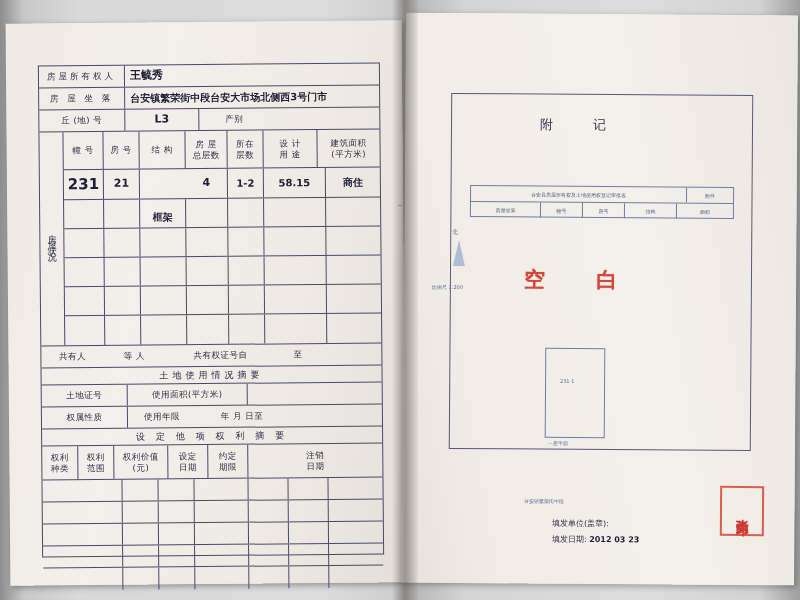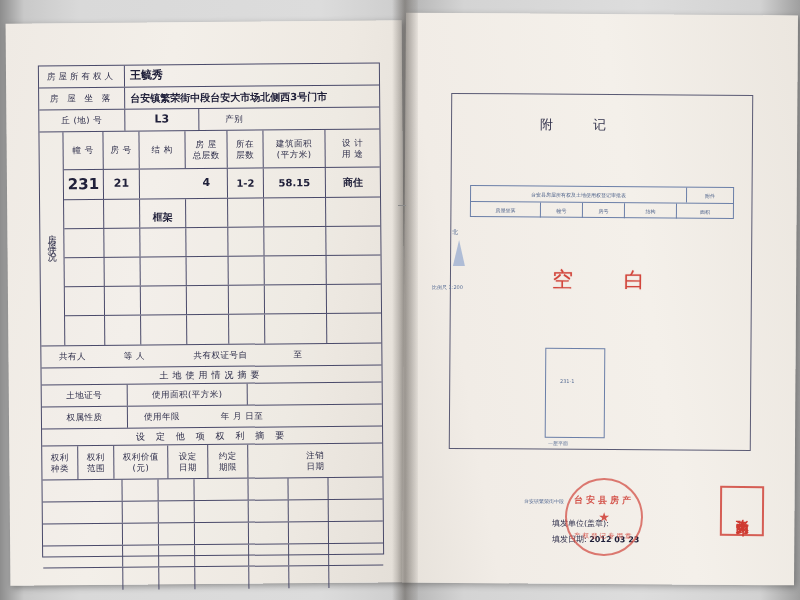--- a/index.html
+++ b/index.html
@@ -74,22 +74,22 @@
   
   .plan-tbl{
     position:absolute;left:470px;top:186px;width:262px;height:30px;
     border:1px solid #6b7fa8;font-size:5px;color:#4a5f88;transform:rotate(0.4deg);
   }
   .plan-tbl .prow{display:flex;height:15px;border-bottom:1px solid #6b7fa8;}
   .plan-tbl .prow:last-child{border-bottom:none;}
   .plan-tbl .pcell{border-right:1px solid #6b7fa8;display:flex;align-items:center;justify-content:center;box-sizing:border-box;}
   .plan-tbl .pcell:last-child{border-right:none;}
   .blank-stamp{
-    position:absolute;left:552px;top:266px;font-size:21px;letter-spacing:22px;
-    color:#d2463c;font-weight:normal;transform:rotate(0.4deg);
+    position:absolute;left:524px;top:266px;font-size:21px;letter-spacing:22px;
+    color:#d2463c;font-weight:bold;transform:rotate(0.4deg);
     text-shadow:0 0 1px rgba(210,70,60,.5);
   }
   .plan-rect{
     position:absolute;left:545px;top:348px;width:58px;height:88px;
     border:1px solid #6b7fa8;transform:rotate(0.4deg);
   }
   .plan-rect-label{
     position:absolute;left:560px;top:378px;font-size:5px;color:#5a6f96;transform:rotate(0.4deg);
   }
   .plan-under{
@@ -197,27 +197,27 @@
               <span>结 构</span>
             </div>
           <div class="cell two-line lbl" style="width:42px;">
               <span>房 屋</span>
               <span>总层数</span>
             </div>
           <div class="cell two-line lbl" style="width:36px;">
               <span>所在</span>
               <span>层数</span>
             </div>
+          <div class="cell two-line lbl" style="flex:1;">
+              <span>设 计</span>
+              <span>用 途</span>
+            </div>
           <div class="cell two-line lbl" style="width:62px;">
               <span>建筑面积</span>
               <span>(平方米)</span>
-            </div>
-          <div class="cell two-line lbl" style="flex:1;">
-              <span>设 计</span>
-              <span>用 途</span>
             </div>
         </div>
 
         <div class="row" style="height:30px;">
           <div class="cell hand" style="width:40px;font-size:15px;">231</div>
           <div class="cell hand" style="width:36px;font-size:11px;">21</div>
           <div class="cell hand" style="width:46px;font-size:10px;margin-top:48px;">框架</div>
           <div class="cell hand" style="width:42px;font-size:11px;">4</div>
           <div class="cell hand" style="width:36px;font-size:10px;">1-2</div>
           <div class="cell hand" style="width:62px;font-size:10px;">58.15</div>
@@ -396,25 +396,18 @@
   <div class="plan-rect-label">231-1</div>
   <div class="plan-under">一层平面</div>
   <div class="road-note">台安镇繁荣街中段</div>
 
   <div class="issue1">填发单位(盖章):</div>
   <div class="issue2">
     <span>填发日期:</span>
     <span class="hdate">2012  03  23</span>
   </div>
 
-  <div class="seal">
-    <div class="seal-inner">
-      <div class="seal-top">台安县房产</div>
-      <div class="seal-star">★</div>
-      <div class="seal-bottom">产权登记专用章</div>
-    </div>
-  </div>
 
   <div class="sq-seal">
     <span>张大勇印</span>
   </div>
 
 </div>
 
 </body></html>

